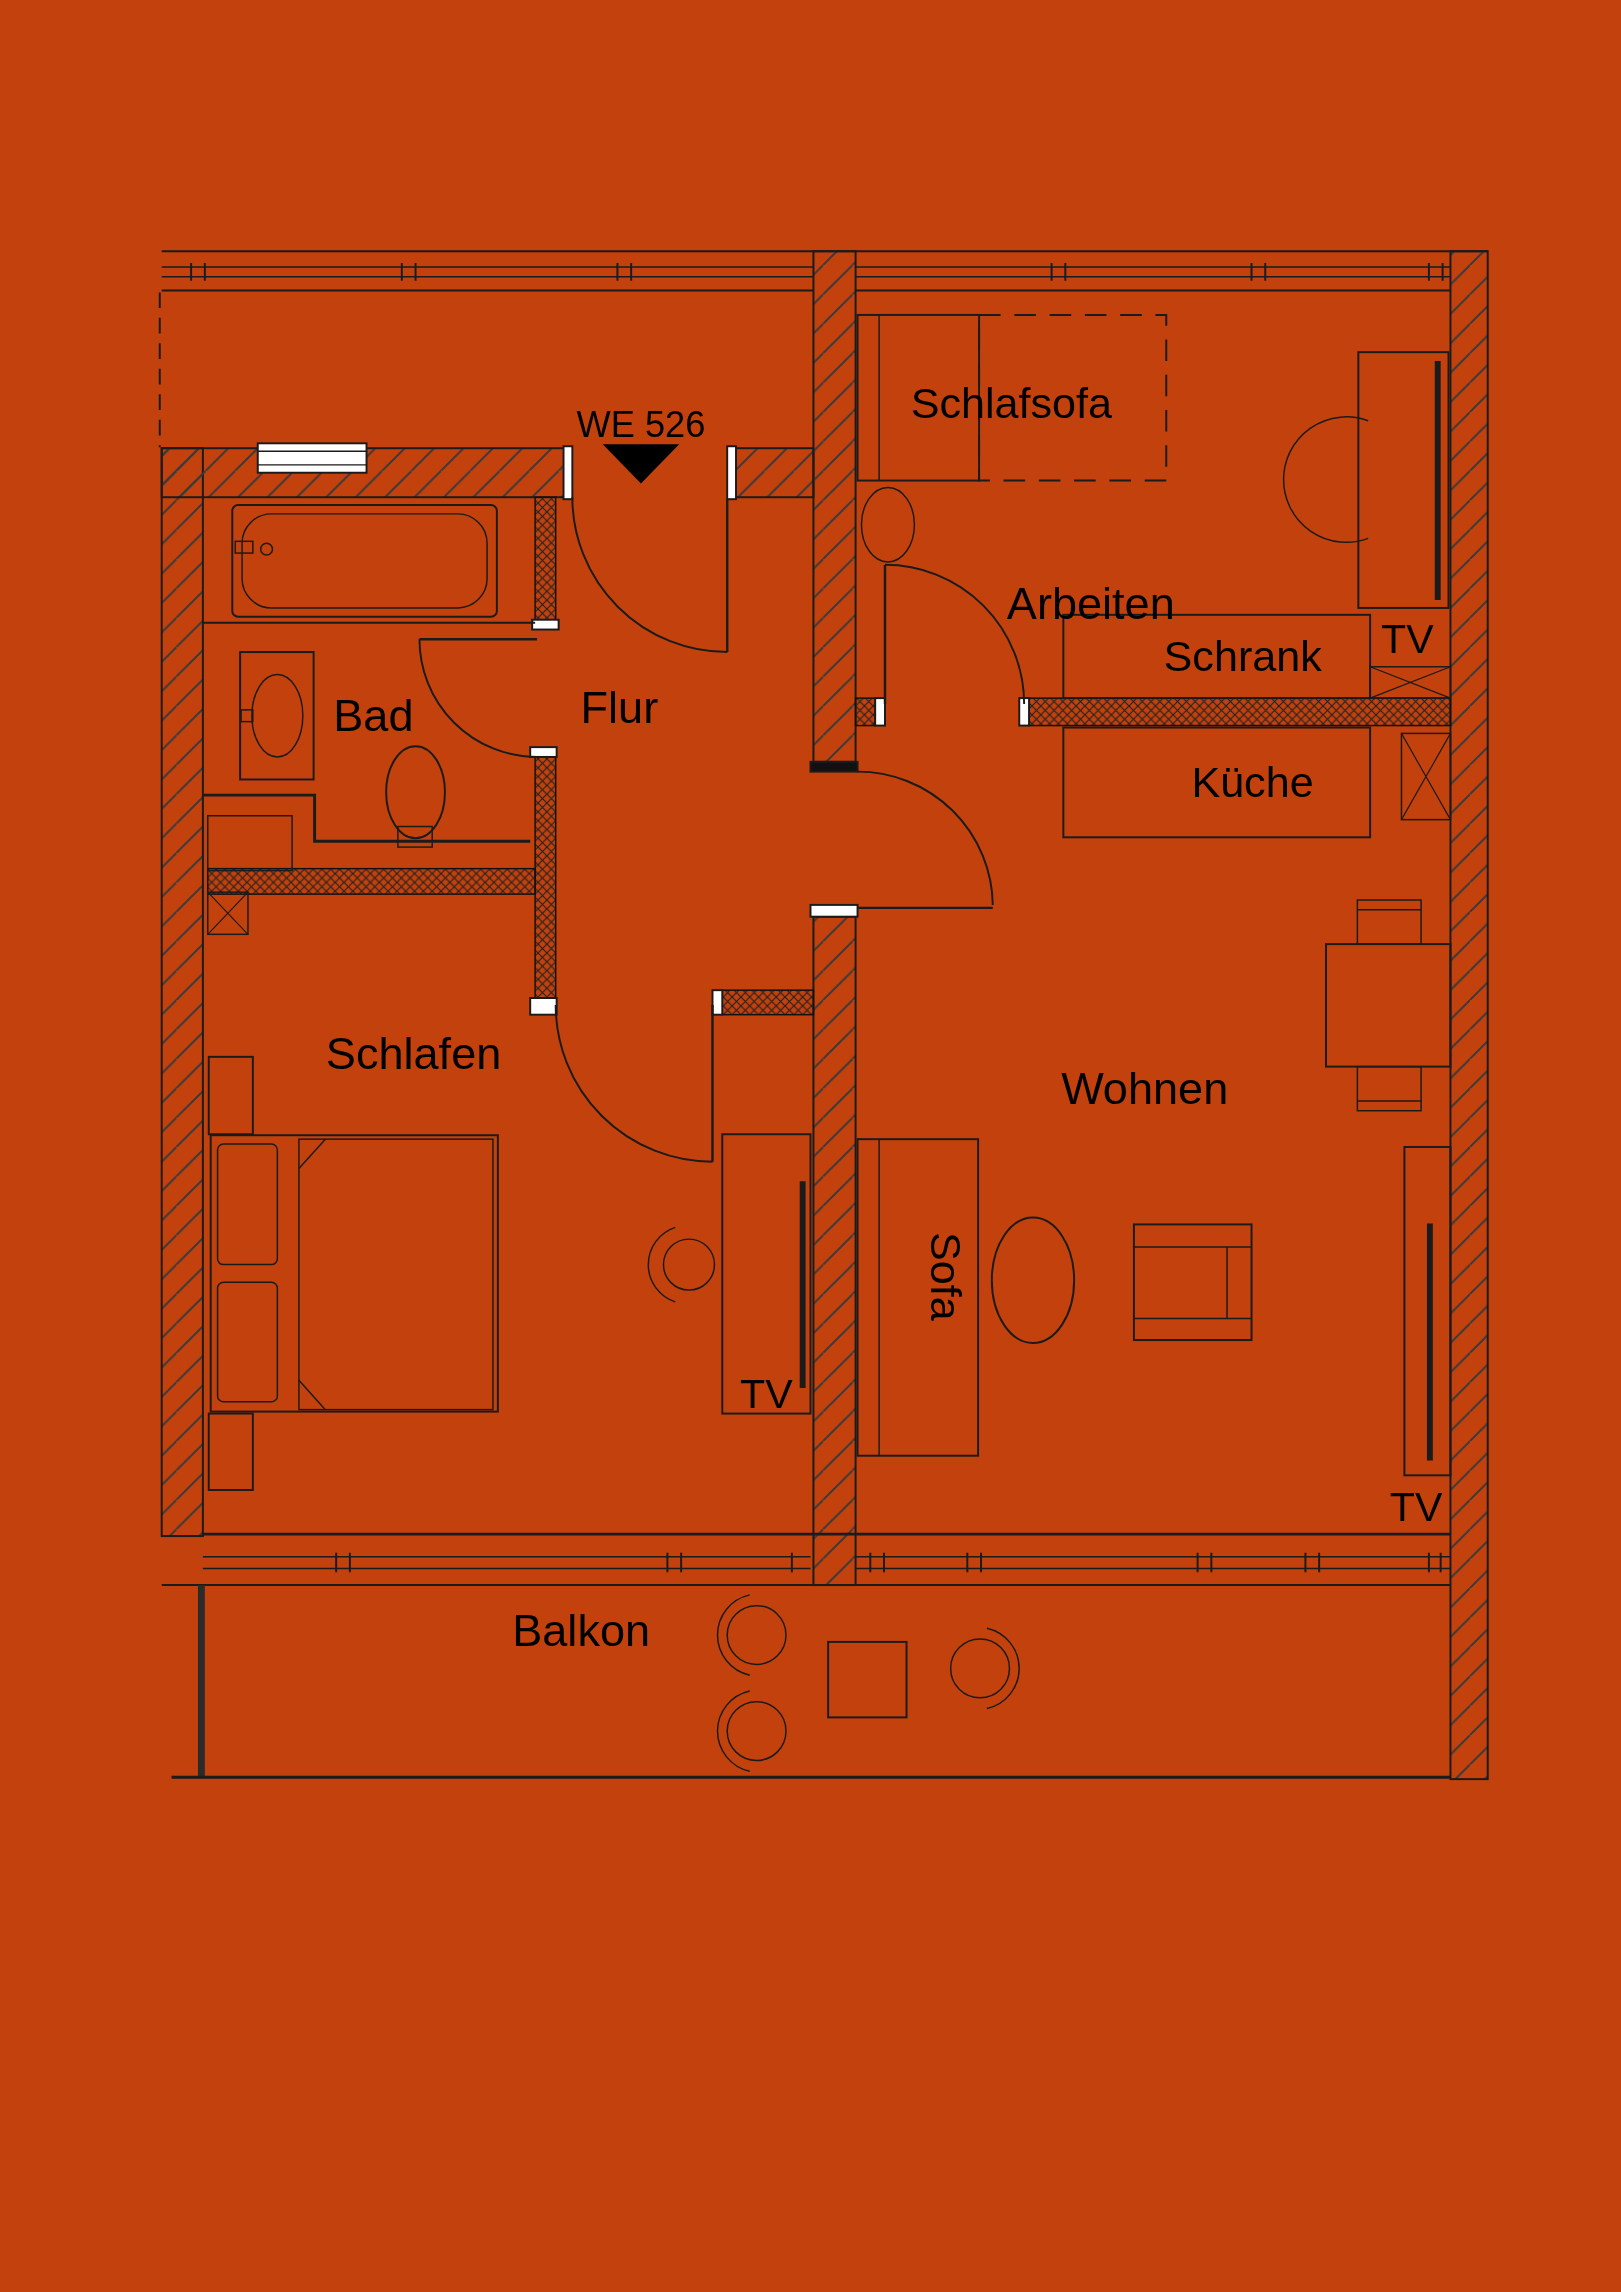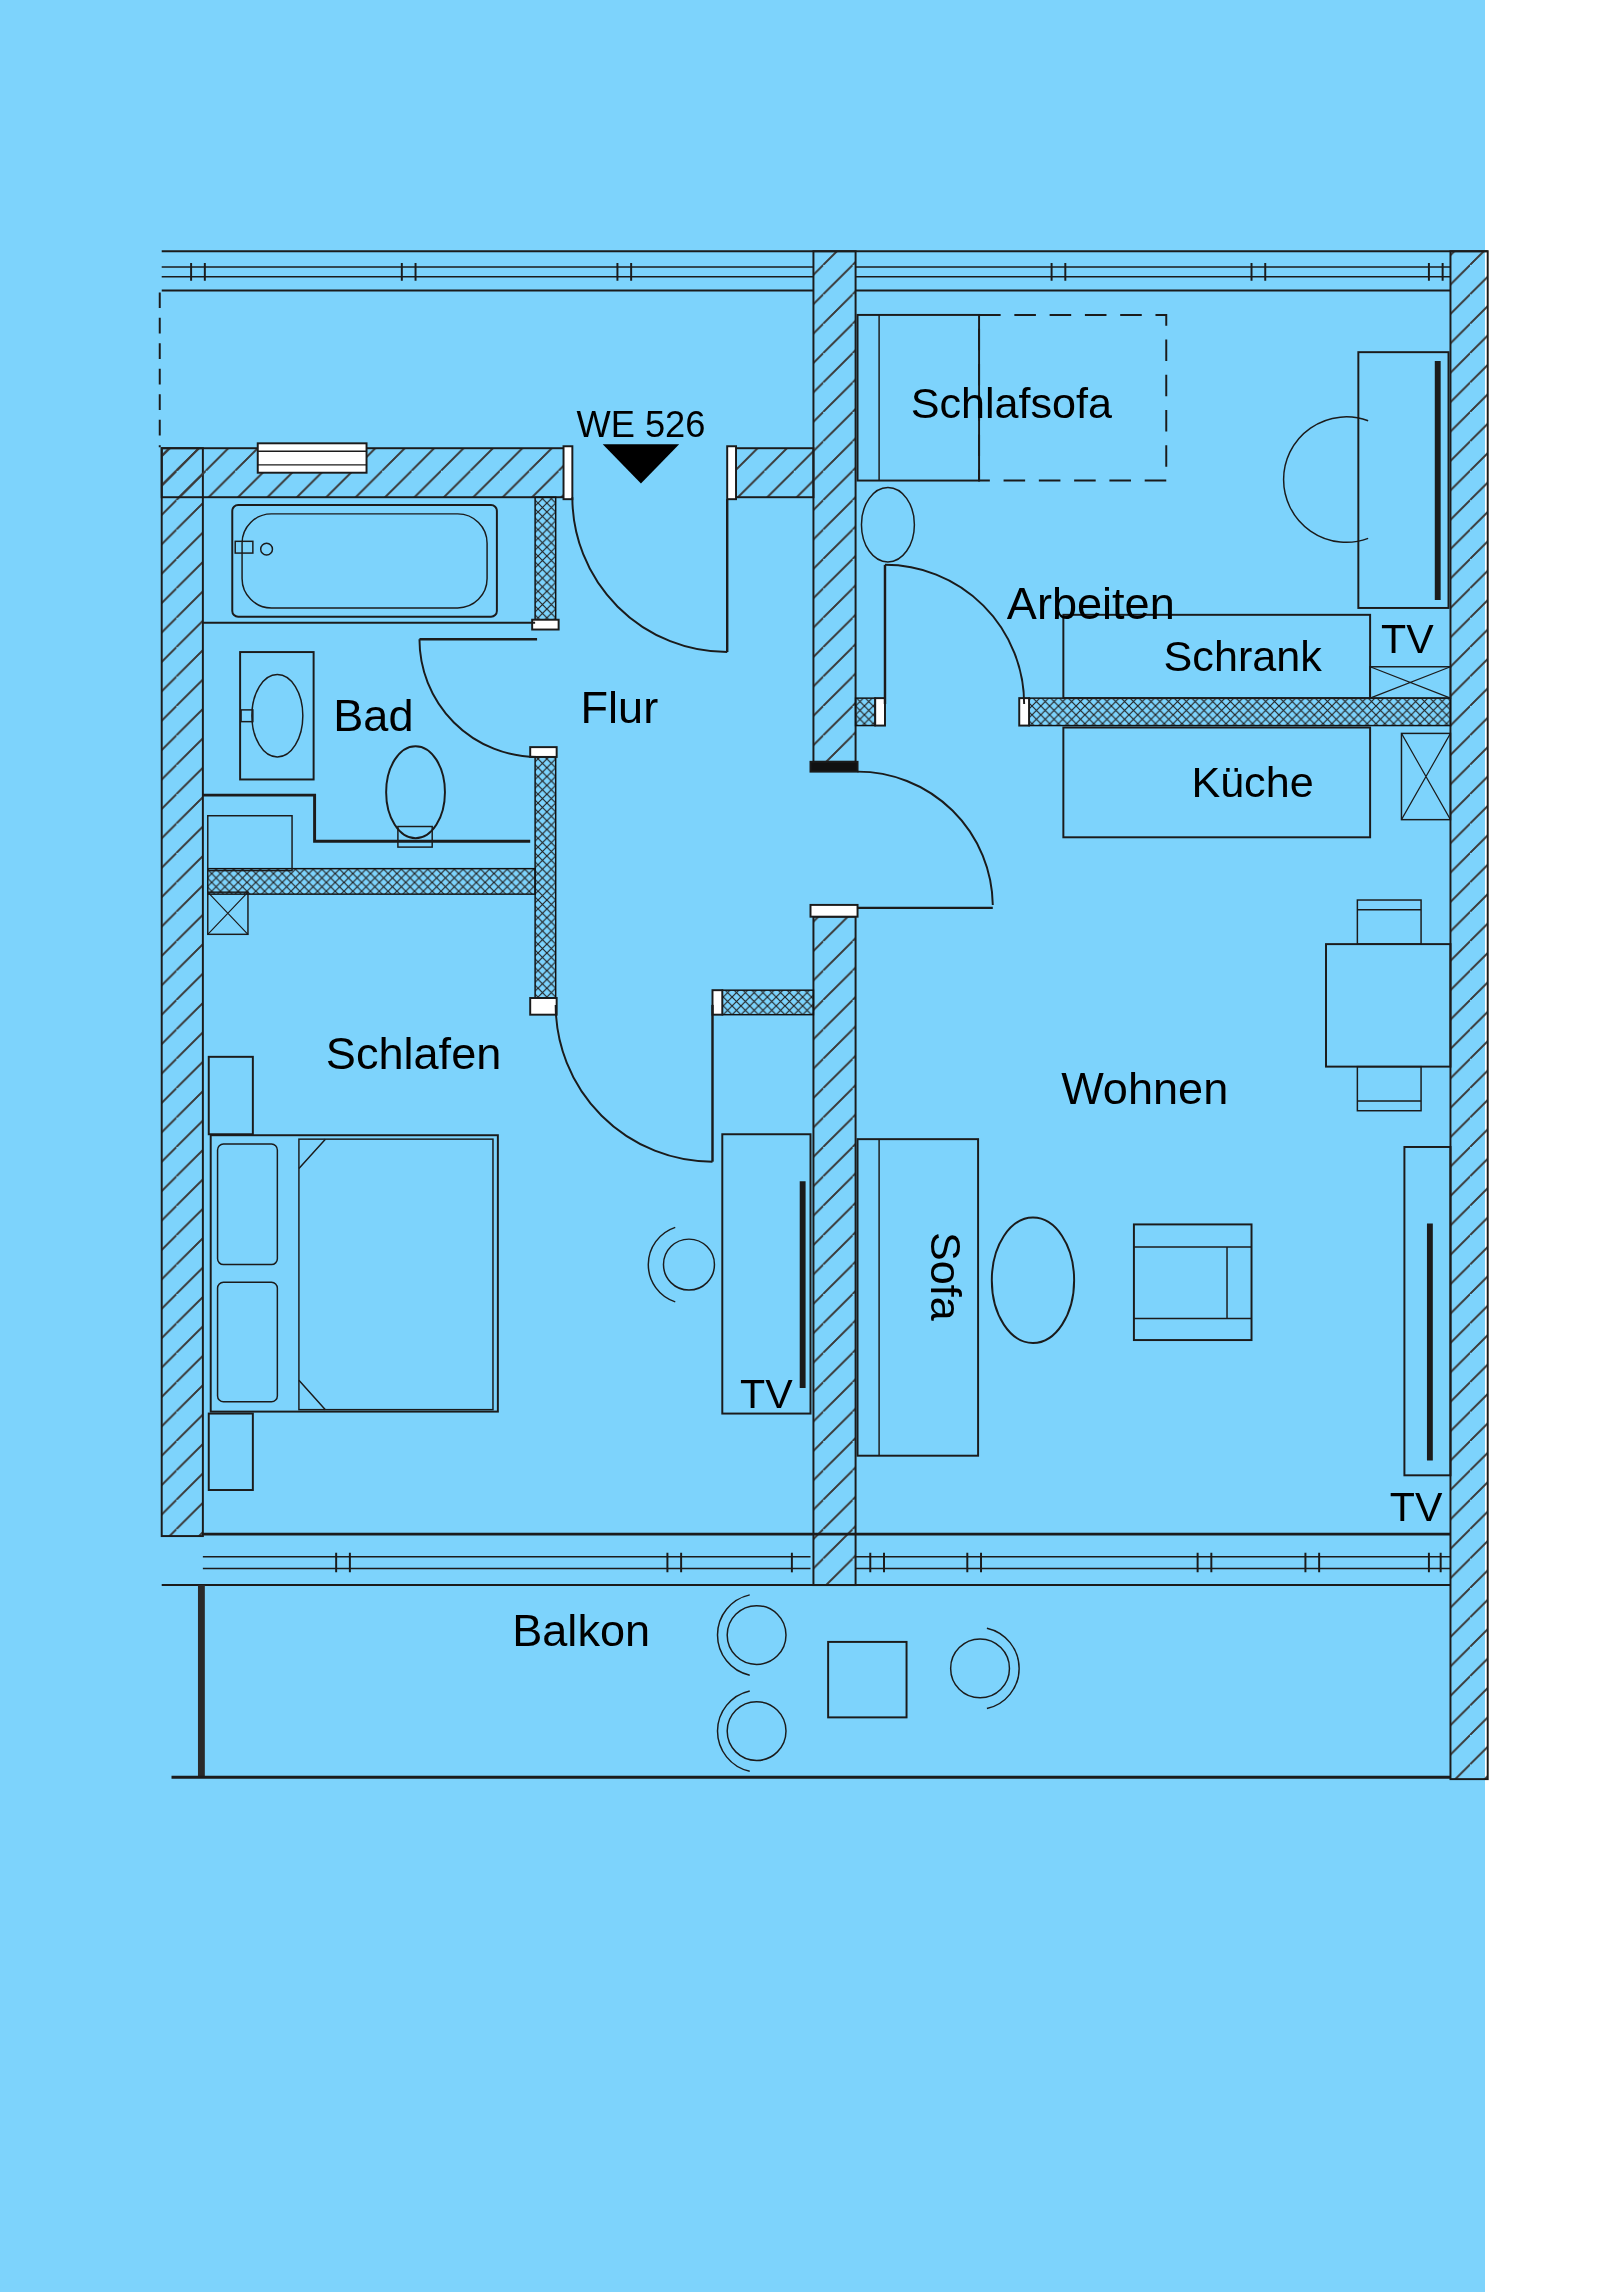--- a/index.html
+++ b/index.html
@@ -1,16 +1,16 @@
 <!DOCTYPE html>
 <html><head>
 <meta charset="utf-8">
 <style>
   html,body{margin:0;padding:0;background:#fff;}
-  .page{width:1485px;height:2293px;background:#7dd3fc;position:relative;font-family:"Liberation Sans",sans-serif;}
+  .page{width:1621px;height:2293px;background:#c2410c;position:relative;font-family:"Liberation Sans",sans-serif;}
   svg{display:block;}
   text{fill:#000;font-family:"Liberation Sans",sans-serif;}
   .lbl{font-size:46px;}
   .lbl-sm{font-size:44px;}
   .lbl-tv{font-size:42px;}
   .lbl-we{font-size:37px;}
 </style>
 </head>
 <body>
 

